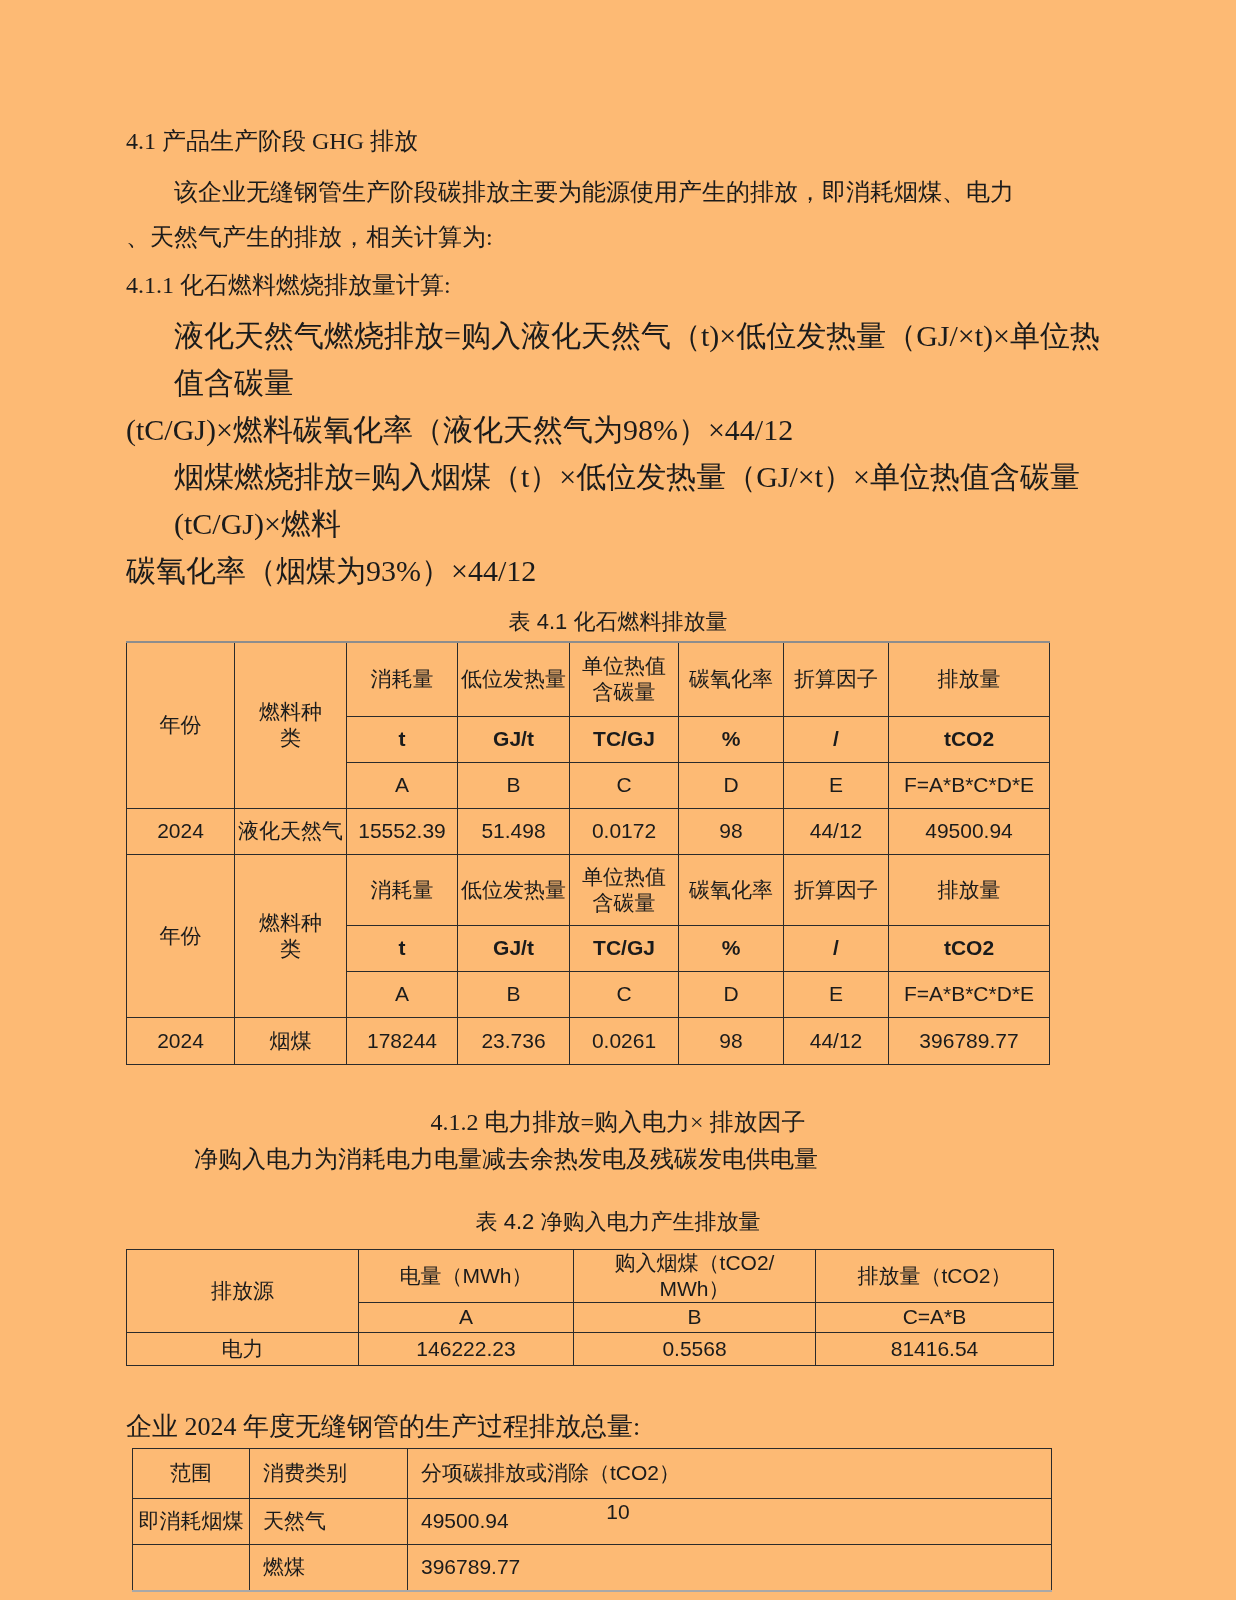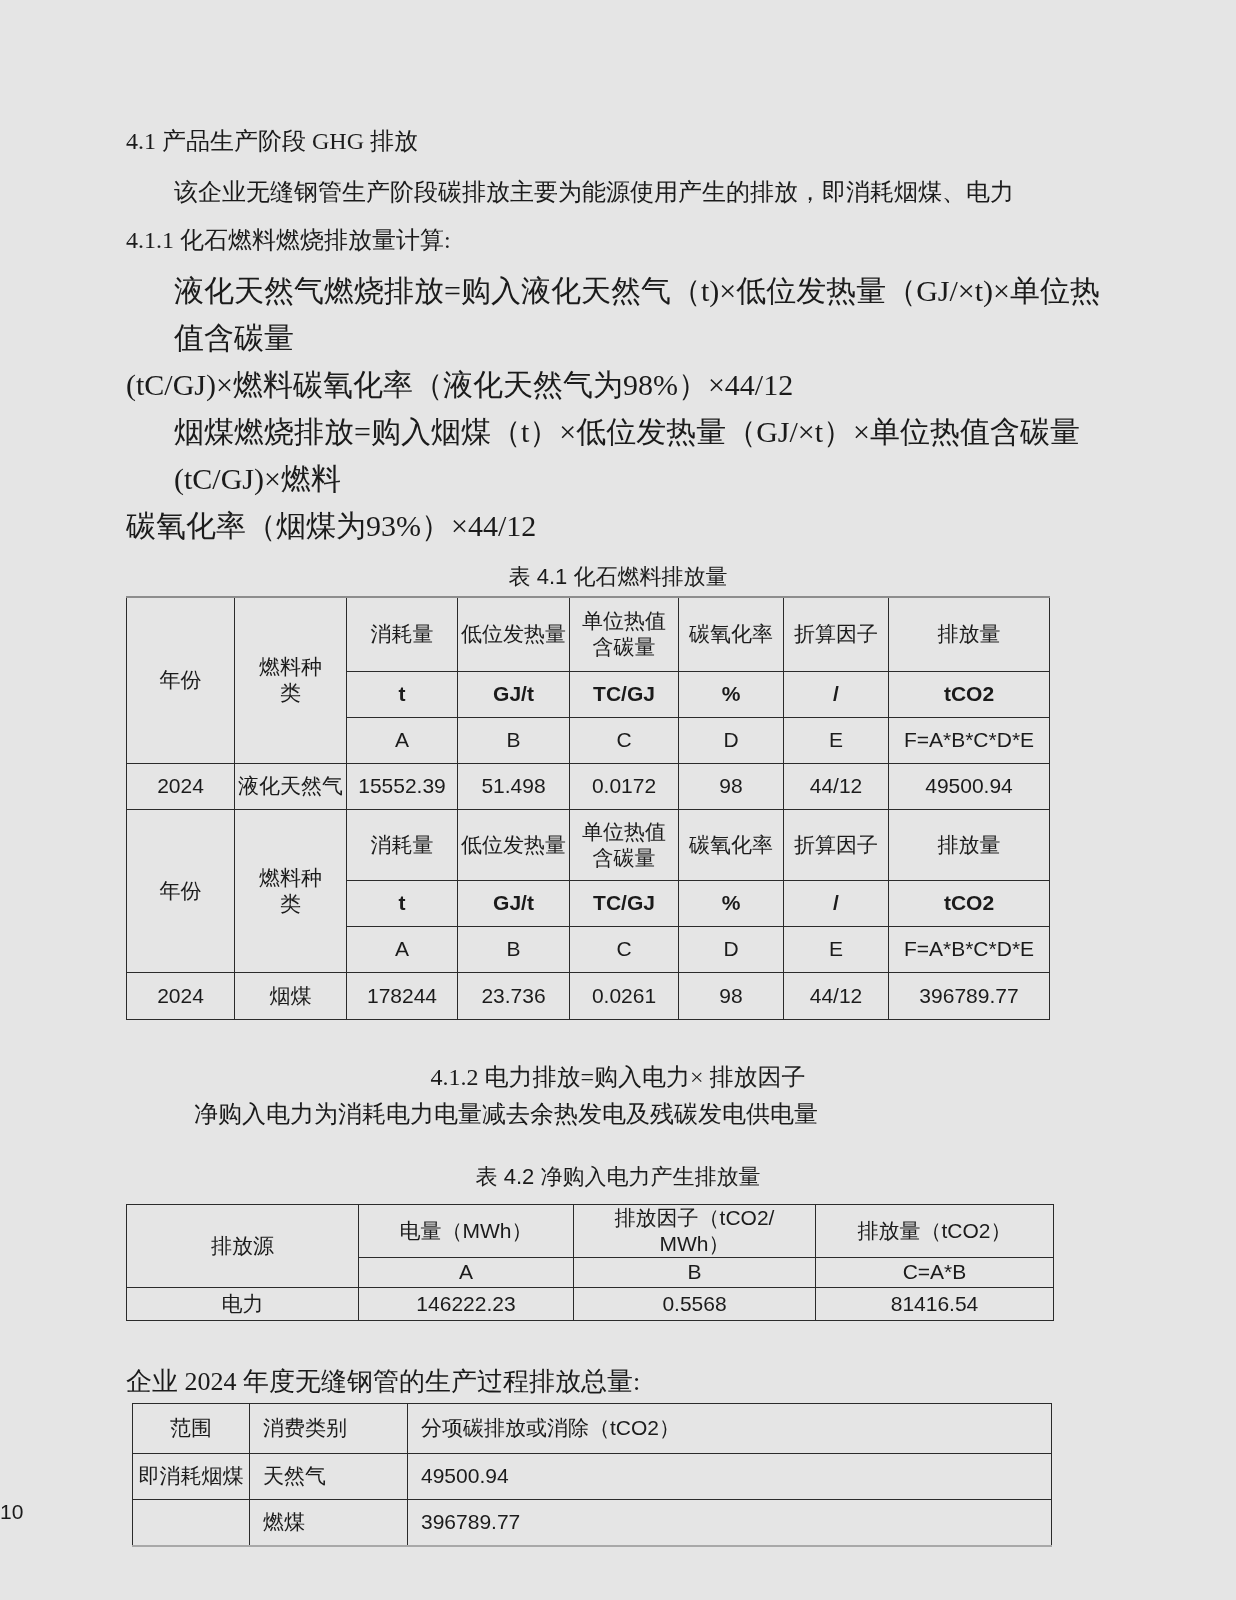--- a/index.html
+++ b/index.html
@@ -1,20 +1,20 @@
 <!DOCTYPE html>
 <html><head>
 <meta charset="utf-8">
 <style>
   * { margin:0; padding:0; box-sizing:border-box; }
   html,body { background:#ffffff; }
   .page {
     position:relative;
     width:1236px; height:1600px;
-    background:#e5e5e5;
+    background:#fdba74;
     color:#1b1b1b;
     font-family:"Liberation Serif","DejaVu Serif",serif;
     overflow:hidden;
   }
   .content { padding:0 126px; }
 
   .h-section { font-size:24px; line-height:30px; font-weight:400; }
   #s41-title { padding-top:126px; }
   #s411-title { margin-top:10px; }
 
@@ -58,35 +58,36 @@
   .t42 { width:927px; margin-top:14px; }
 
   .summary-heading { margin-top:44px; font-size:26px; line-height:34px; }
 
   .t43 { width:919px; margin-left:6px; margin-top:4px; border-bottom:2px solid #a8a8a8; }
   .t43 td.left { text-align:left; padding-left:13px; }
   .t43 td.no-bottom { border-bottom:none; }
 
   .page-number {
     position:absolute; top:1500px; left:0; right:0;
-    text-align:left;
+    text-align:center;
     font-size:21px;
     font-family:"Liberation Sans","DejaVu Sans",sans-serif;
   }
 </style>
 </head>
 <body>
 
 <div class="page">
   <div class="content">
 
     <div class="h-section" id="s41-title">4.1 产品生产阶段 GHG 排放</div>
 
     <div class="para">
       <div class="para-line indent-2em">该企业无缝钢管生产阶段碳排放主要为能源使用产生的排放，即消耗烟煤、电力</div>
+      <div class="para-line">、天然气产生的排放，相关计算为:</div>
     </div>
 
     <div class="h-section" id="s411-title">4.1.1 化石燃料燃烧排放量计算:</div>
 
     <div class="formula-block">
       <div class="formula-line indent-2em">液化天然气燃烧排放=购入液化天然气（t)×低位发热量（GJ/×t)×单位热值含碳量</div>
       <div class="formula-line">(tC/GJ)×燃料碳氧化率（液化天然气为98%）×44/12</div>
       <div class="formula-line indent-2em">烟煤燃烧排放=购入烟煤（t）×低位发热量（GJ/×t）×单位热值含碳量(tC/GJ)×燃料</div>
       <div class="formula-line">碳氧化率（烟煤为93%）×44/12</div>
     </div>
@@ -195,21 +196,21 @@
       <colgroup>
         <col style="width:232px">
           <col style="width:215px">
           <col style="width:242px">
           <col style="width:238px">
       </colgroup>
       <tbody>
           <tr style="height:38px">
         <td rowspan="2">排放源</td>
         <td>电量（MWh）</td>
-        <td>排放因子（tCO2/ MWh）</td>
+        <td>购入烟煤（tCO2/ MWh）</td>
         <td>排放量（tCO2）</td>
       </tr>
       <tr style="height:30px">
         <td>A</td>
         <td>B</td>
         <td>C=A*B</td>
       </tr>
       <tr style="height:33px">
         <td>电力</td>
         <td>146222.23</td>

